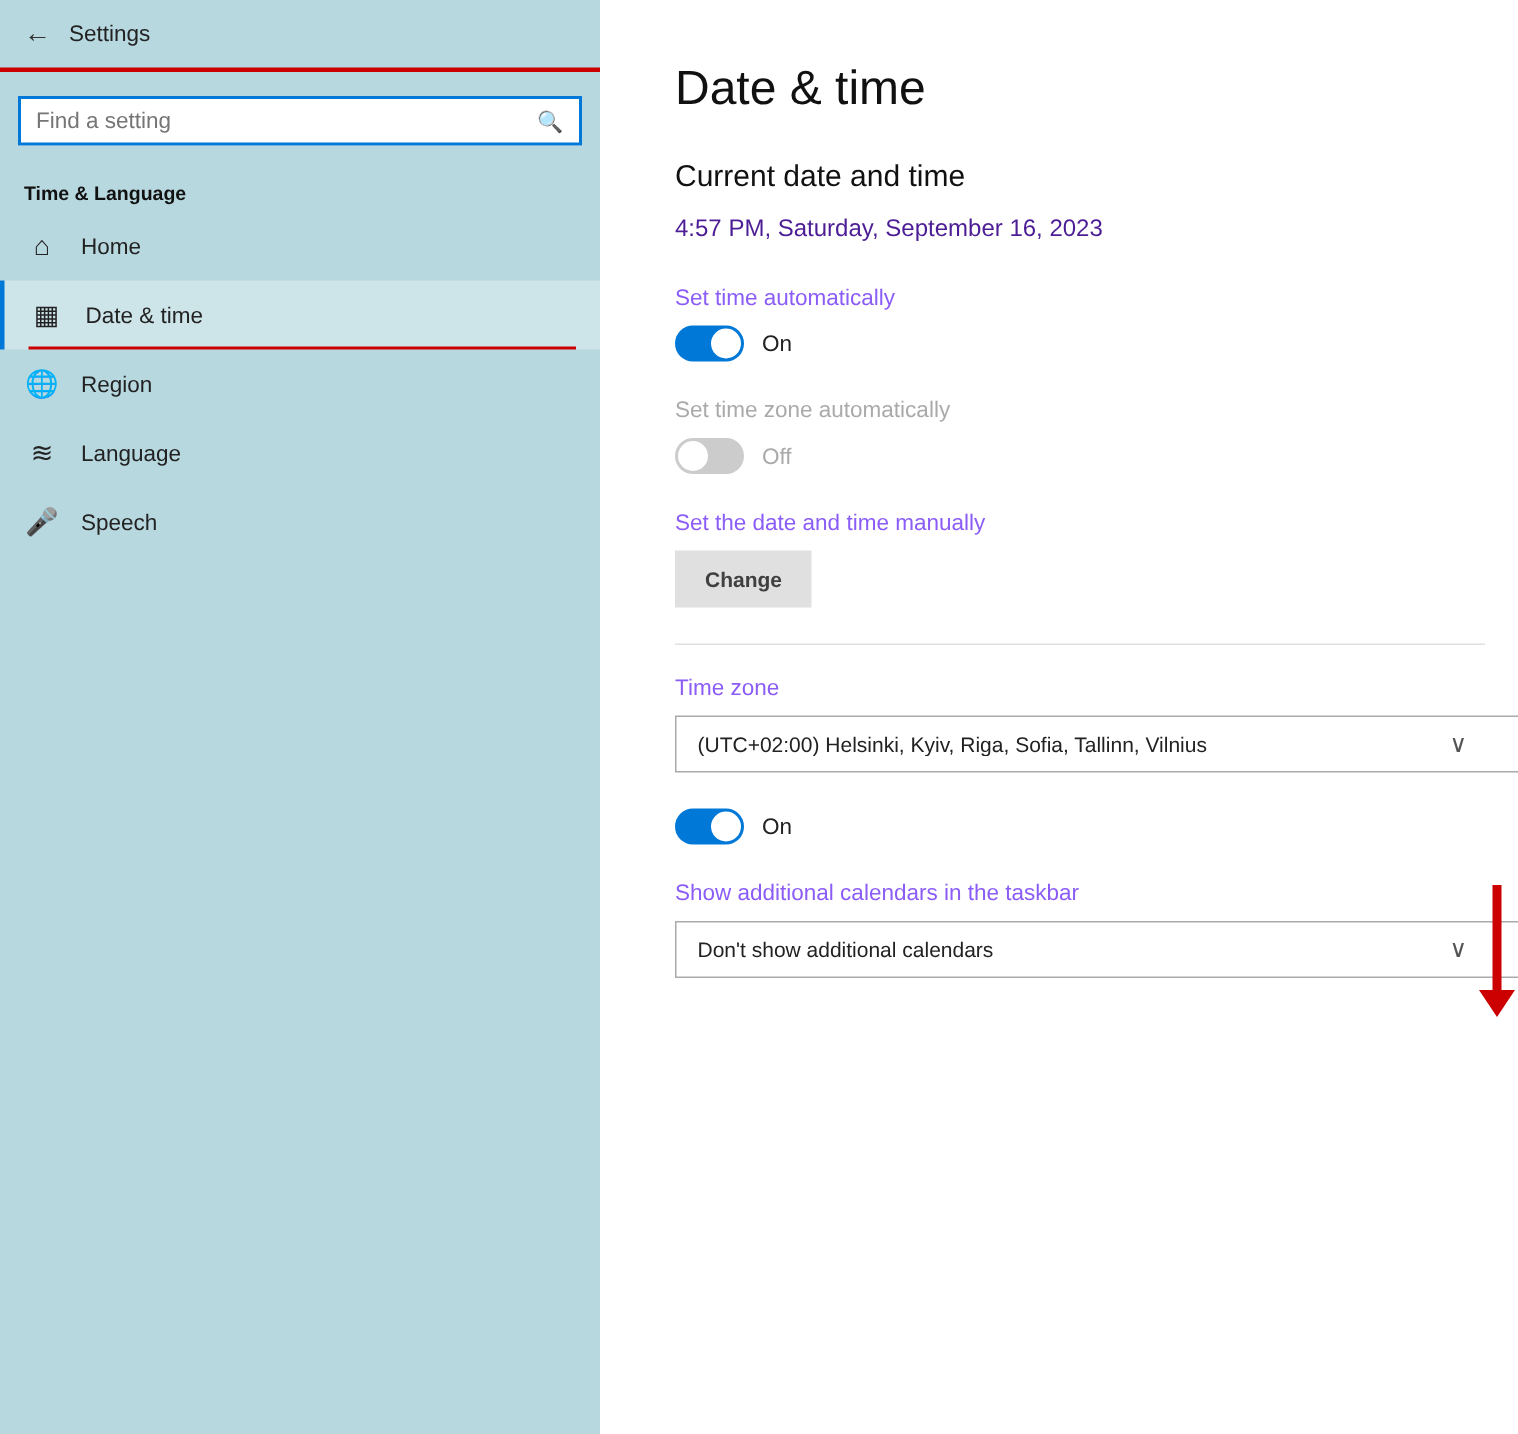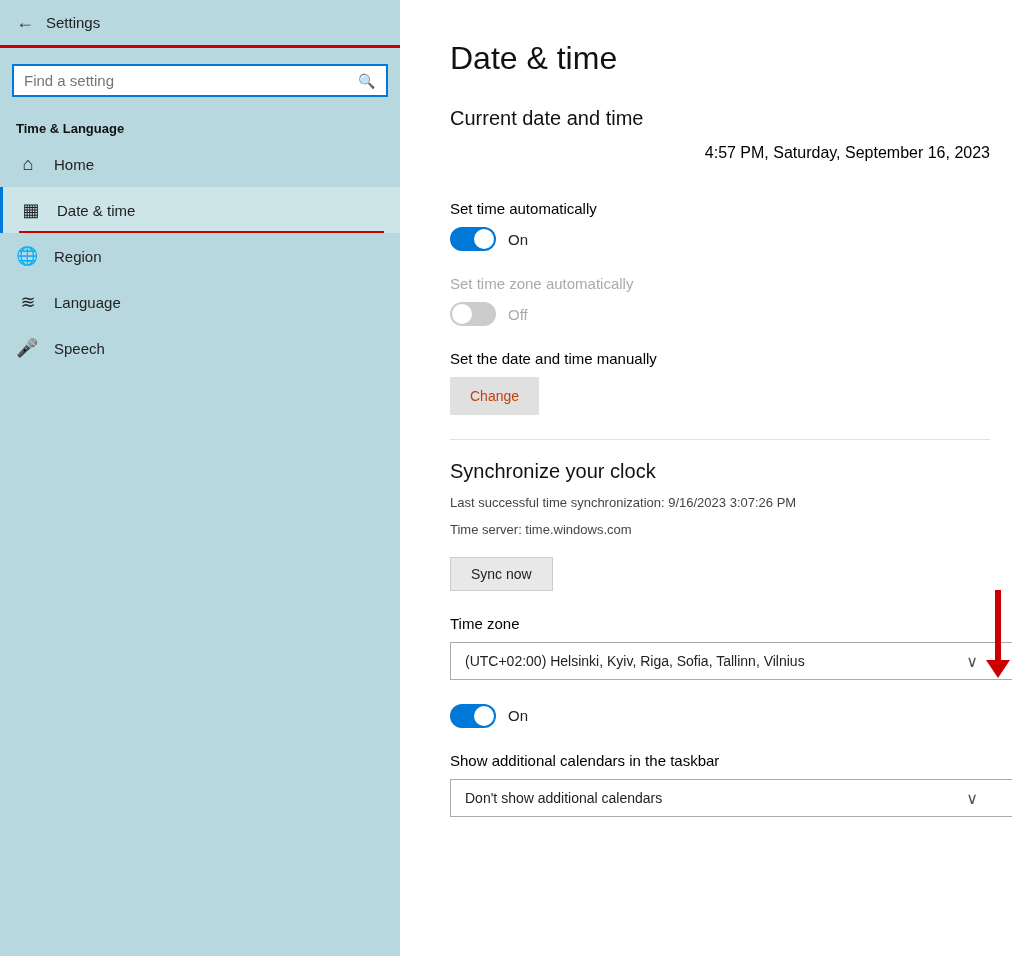--- a/index.html
+++ b/index.html
@@ -121,32 +121,31 @@
 
     .section-heading {
       font-size: 20px;
       font-weight: 400;
       color: #111;
       margin-bottom: 14px;
     }
 
     .current-time {
       font-size: 16px;
-      color: #000000;
-      margin-bottom: 38px;
-      text-align: right;
+      color: #4c1d95;
+      margin-bottom: 28px;
     }
 
     .setting-row {
       margin-bottom: 24px;
     }
 
     .setting-label {
       font-size: 15px;
-      color: #000000;
+      color: #8b5cf6;
       margin-bottom: 10px;
     }
 
     .setting-label.disabled { color: #aaa; }
 
     .toggle-row {
       display: flex;
       align-items: center;
       gap: 12px;
     }
@@ -187,22 +186,23 @@
       border: none;
       border-top: 1px solid #e0e0e0;
       margin: 8px 0 20px 0;
     }
 
     .change-btn {
       padding: 11px 20px;
       background: #e0e0e0;
       border: none;
       font-size: 14px;
-      color: #c2410c;
+      color: #404040;
       cursor: not-allowed;
+      font-weight: bold;
     }
 
     .sync-btn {
       padding: 8px 20px;
       background: #e8e8e8;
       border: 1px solid #ccc;
       font-size: 14px;
       color: #222;
       cursor: pointer;
       margin-top: 10px;
@@ -339,26 +339,20 @@
       </div>
     </div>
 
     <div class="setting-row">
       <div class="setting-label">Set the date and time manually</div>
       <button class="change-btn" disabled="">Change</button>
     </div>
 
     <hr class="divider">
 
-    <div class="setting-row">
-      <h2 class="section-heading" style="margin-bottom:10px;">Synchronize your clock</h2>
-      <div class="sync-info">Last successful time synchronization: 9/16/2023 3:07:26 PM</div>
-      <div class="sync-info">Time server: time.windows.com</div>
-      <button class="sync-btn">Sync now</button>
-    </div>
 
     <div class="setting-row">
       <div class="setting-label">Time zone</div>
       <div class="select-wrapper">
         <select class="timezone-select">
           <option>(UTC+02:00) Helsinki, Kyiv, Riga, Sofia, Tallinn, Vilnius</option>
         </select>
         <span class="chevron">∨</span>
       </div>
     </div>

